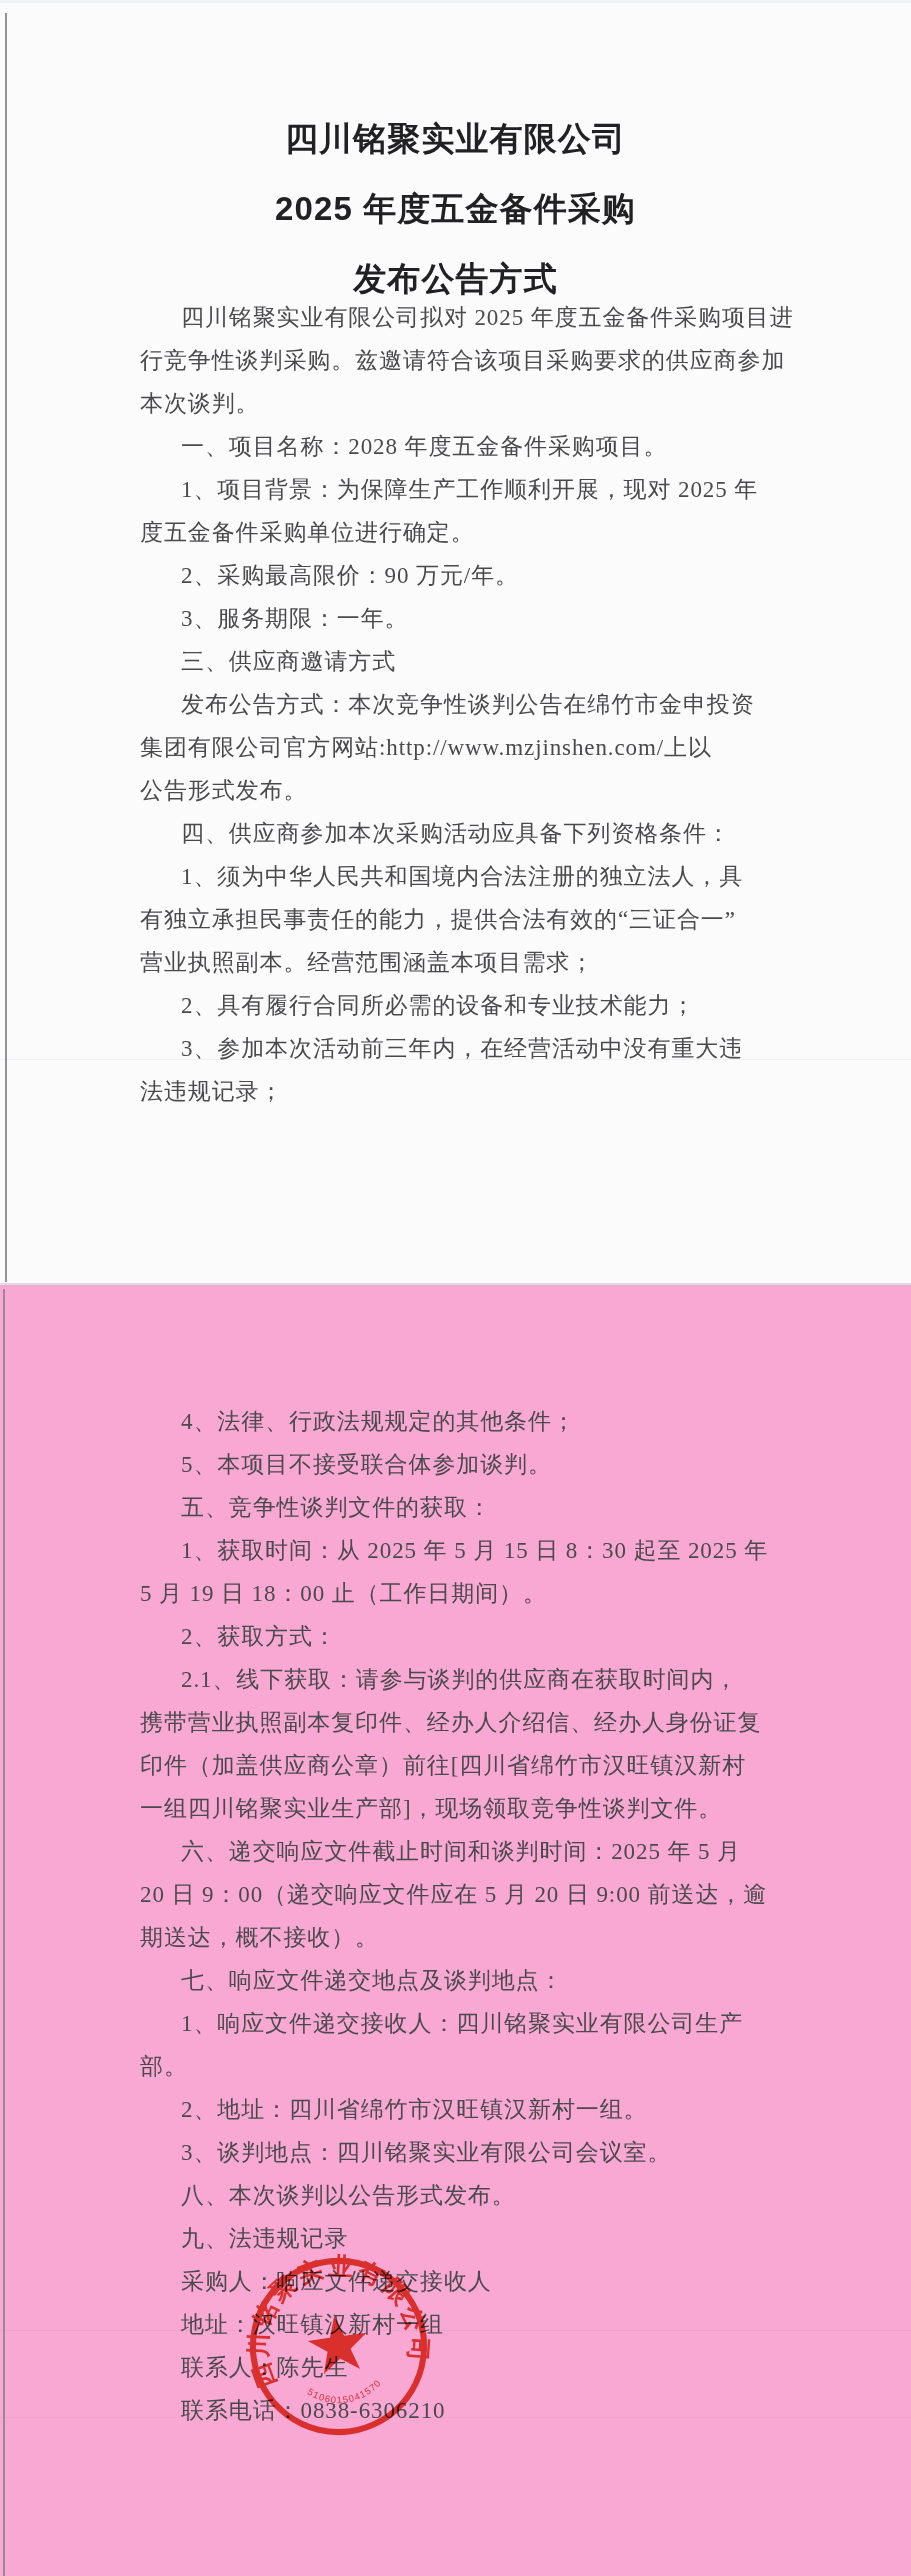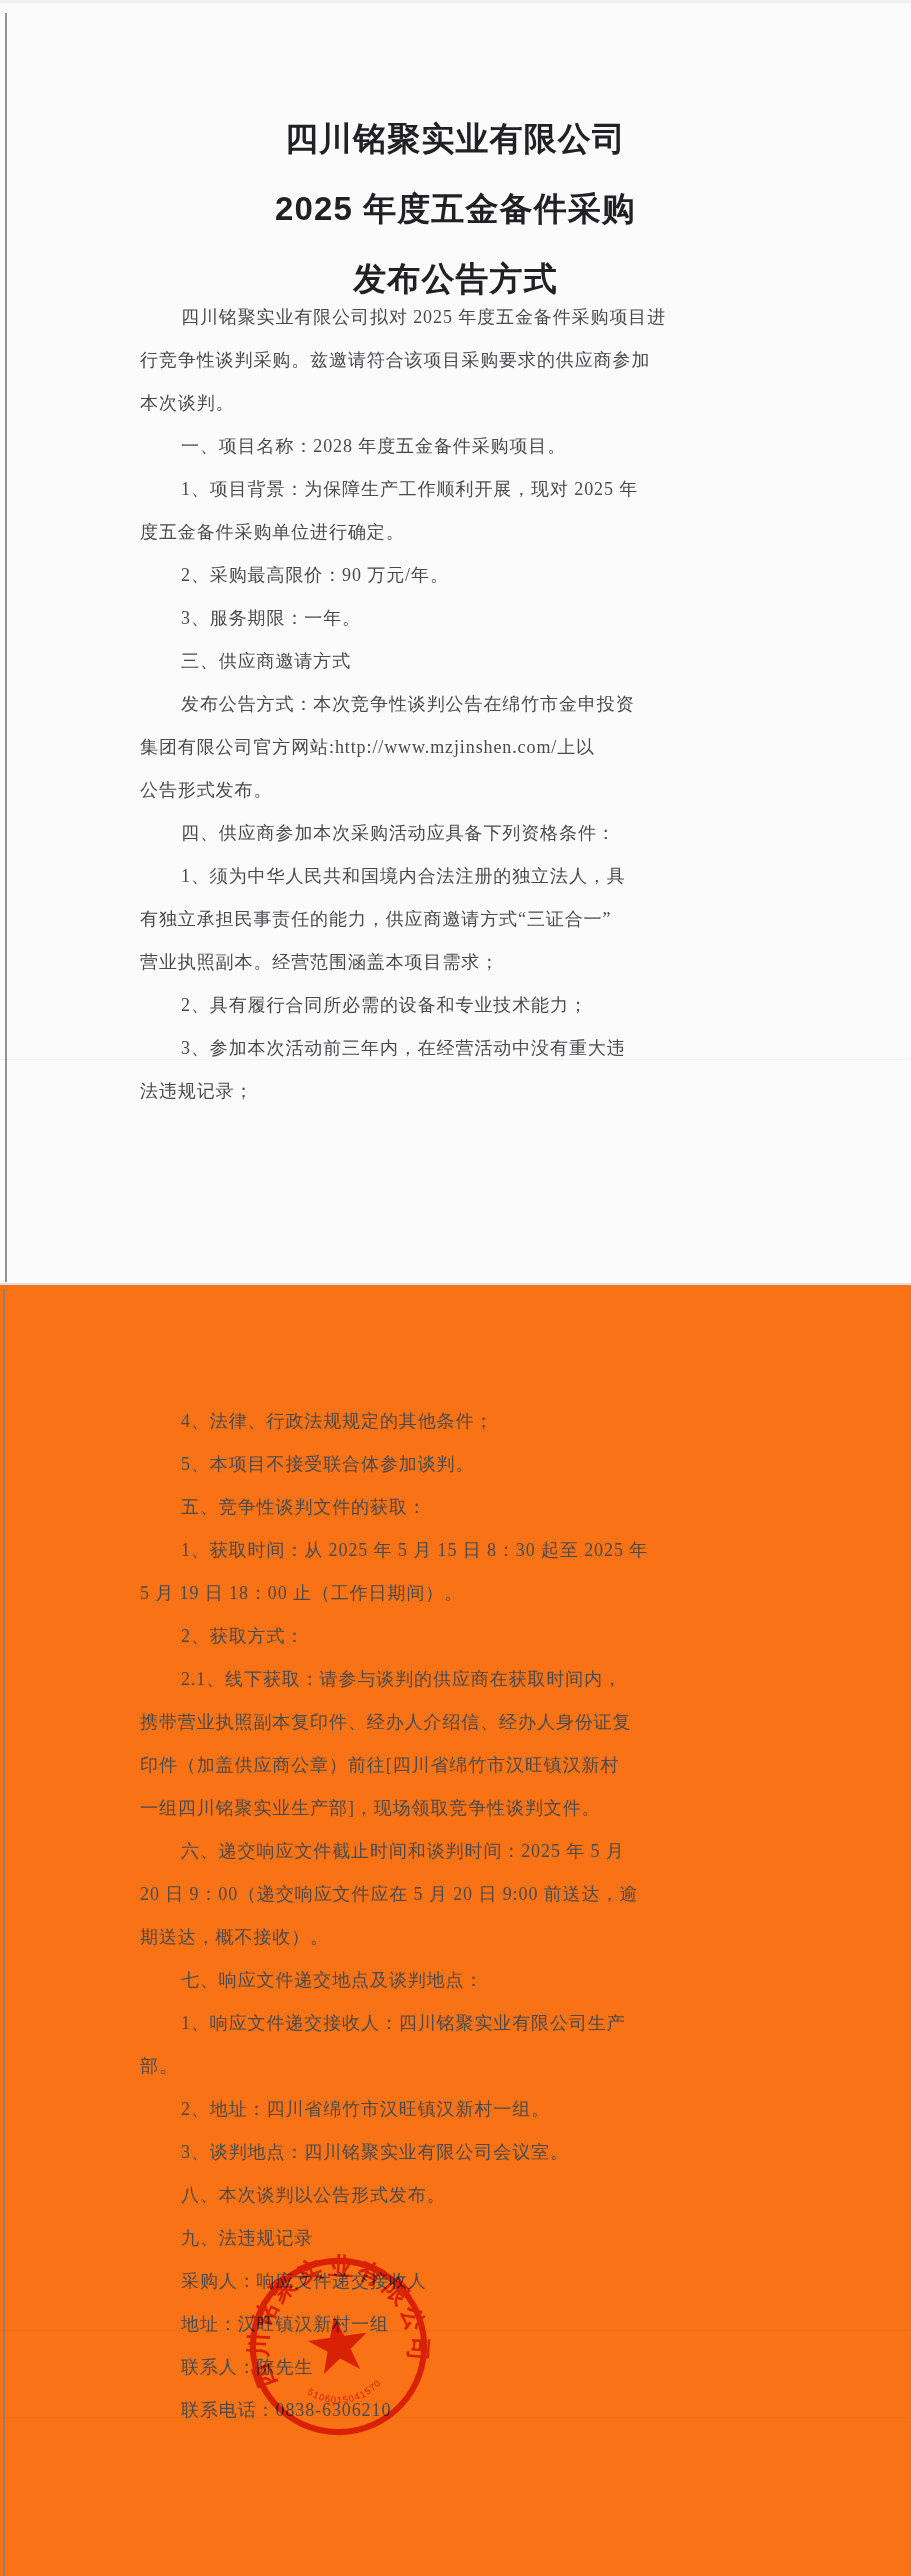--- a/index.html
+++ b/index.html
@@ -3,21 +3,21 @@
 <meta charset="utf-8">
 <style>
   html,body{margin:0;padding:0;}
   body{
     width:911px;height:2576px;position:relative;
     background:#fdfdfd;overflow:hidden;
     font-family:"Liberation Serif","DejaVu Serif",serif;
   }
   .page{position:absolute;left:0;width:911px;}
   #page1{top:3.4px;height:1281px;background:#fbfbfc;}
-  #page2{top:1285px;height:1291px;background:#f97316;}
+  #page2{top:1285px;height:1291px;background:#f9a8d4;}
   .top-strip{position:absolute;left:0;top:0;width:911px;height:3.4px;background:#f1f2f3;}
   .seam{position:absolute;left:0;top:1283px;width:911px;height:2.3px;
         background:linear-gradient(to bottom,#e3e5e8,#cfd3d7 55%,#f2f3f5);}
   .edge-line{position:absolute;width:1.7px;background:#6d7276;opacity:.75;}
   #edge1{left:5.2px;top:12.6px;height:1269px;}
   #edge2{left:3.4px;top:1289px;height:1287px;background:#7a8084;}
   .artifact{position:absolute;left:0;width:911px;height:1.1px;background:rgba(70,80,95,0.06);}
   #art1{top:1059px;}
   #art2{top:2330px;}
   #art3{top:2417px;height:0.6px;background:rgba(70,80,95,0.05);}
@@ -25,21 +25,21 @@
   .title-block{position:absolute;left:0;top:101px;width:911px;text-align:center;}
   .title-line{
     margin:0;line-height:70px;font-size:33px;letter-spacing:1.1px;
     font-family:"Liberation Sans","DejaVu Sans",sans-serif;
     font-weight:bold;color:#212124;
   }
   .body-text{position:absolute;left:140px;width:660px;color:#4a4a4c;}
   #body1{top:293px;}
   #body2{top:115px;}
   .line{
-    margin:0;font-size:18px;line-height:43px;letter-spacing:0.9px;
+    margin:0;font-size:23px;line-height:43px;letter-spacing:0.9px;
     white-space:nowrap;font-weight:normal;
   }
   .line.indent{text-indent:41px;}
 
   .seal-wrap{
     position:absolute;left:244px;top:2252px;width:189px;height:189px;
     transform:rotate(-8deg);mix-blend-mode:multiply;opacity:.92;
   }
 </style>
 </head>
@@ -61,21 +61,21 @@
       <p class="line indent">1、项目背景：为保障生产工作顺利开展，现对 2025 年</p>
       <p class="line">度五金备件采购单位进行确定。</p>
       <p class="line indent">2、采购最高限价：90 万元/年。</p>
       <p class="line indent">3、服务期限：一年。</p>
       <p class="line indent">三、供应商邀请方式</p>
       <p class="line indent">发布公告方式：本次竞争性谈判公告在绵竹市金申投资</p>
       <p class="line">集团有限公司官方网站:http://www.mzjinshen.com/上以</p>
       <p class="line">公告形式发布。</p>
       <p class="line indent">四、供应商参加本次采购活动应具备下列资格条件：</p>
       <p class="line indent">1、须为中华人民共和国境内合法注册的独立法人，具</p>
-      <p class="line">有独立承担民事责任的能力，供应商邀请方式“三证合一”</p>
+      <p class="line">有独立承担民事责任的能力，提供合法有效的“三证合一”</p>
       <p class="line">营业执照副本。经营范围涵盖本项目需求；</p>
       <p class="line indent">2、具有履行合同所必需的设备和专业技术能力；</p>
       <p class="line indent">3、参加本次活动前三年内，在经营活动中没有重大违</p>
       <p class="line">法违规记录；</p>
     </div>
 </div>
 
 <div class="seam"></div>
 
 <div class="page" id="page2">

